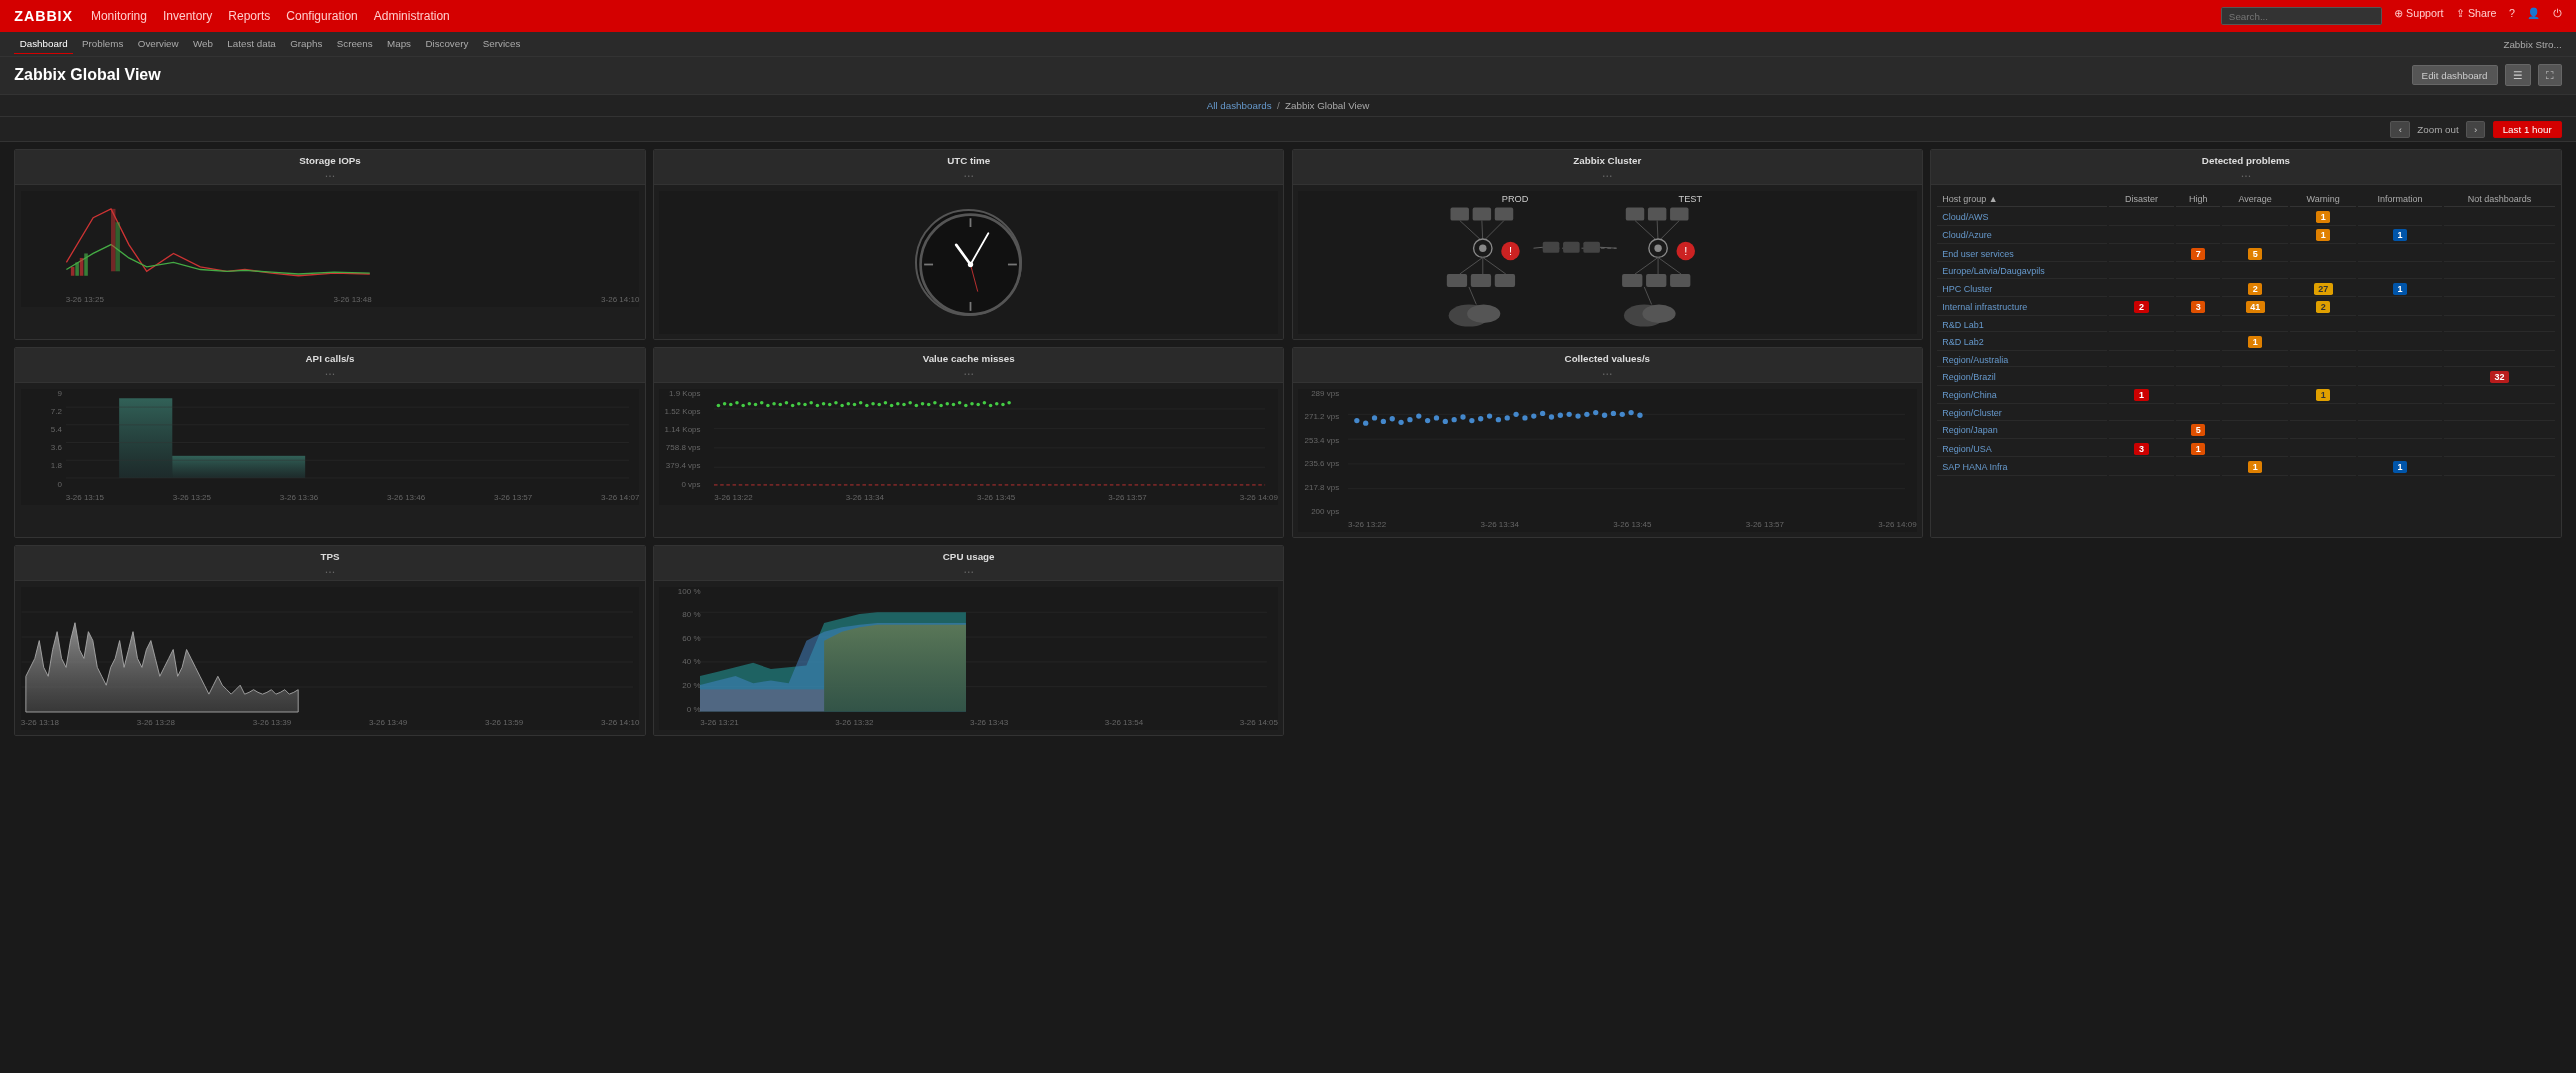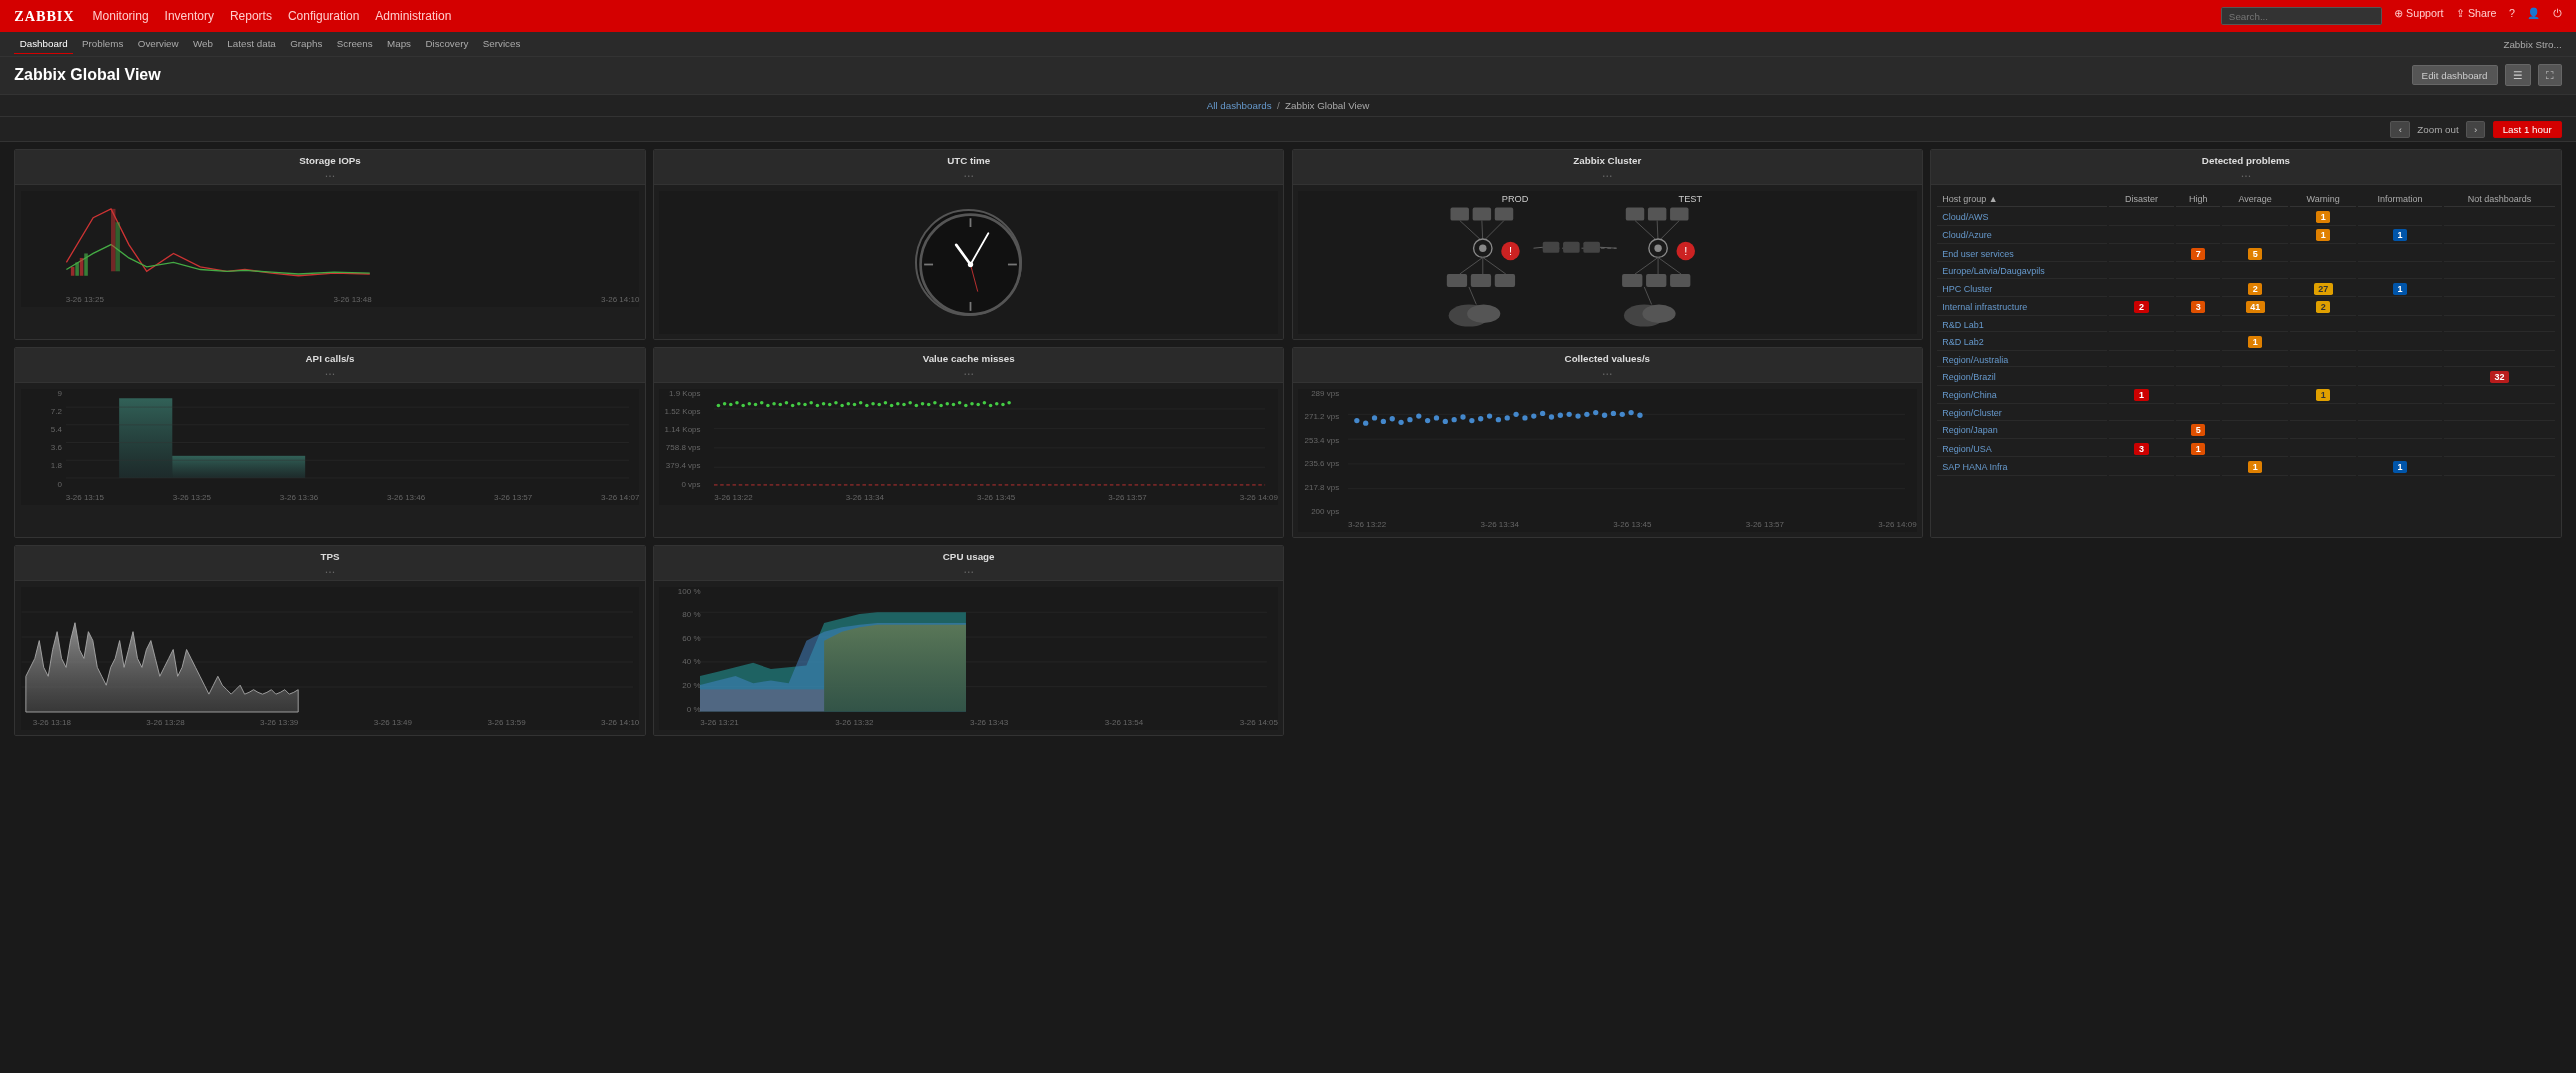--- a/index.html
+++ b/index.html
@@ -19,21 +19,20 @@
       display: flex;
       align-items: center;
       padding: 0 14.3px;
       gap: 18px;
     }
     .logo {
       font-weight: bold;
       font-size: 14.3px;
       color: white;
       letter-spacing: 0.9px;
-      font-family: Liberation Serif, serif;
     }
     .top-nav {
       display: flex;
       gap: 16px;
       align-items: center;
       flex: 1;
     }
     .top-nav a {
       color: #ffcccc;
       text-decoration: none;
@@ -924,21 +923,21 @@
           <line x1="0" y1="112" x2="99%" y2="112" stroke="#333" stroke-width="0.5"></line>
 
           <defs>
             <linearGradient id="tpsGrad" x1="0" y1="0" x2="0" y2="1">
               <stop offset="0%" stop-color="#aaaaaa" stop-opacity="0.8"></stop>
               <stop offset="100%" stop-color="#555555" stop-opacity="0.5"></stop>
             </linearGradient>
           </defs>
           <polygon points="5,140 5,100 15,80 20,60 25,90 30,100 35,70 40,50 45,80 50,90 55,60 60,40 65,70 70,80 75,50 80,60 85,90 90,100 95,110 100,90 105,80 110,60 115,90 120,70 125,50 130,80 135,90 140,70 145,60 150,80 155,100 160,90 165,80 170,70 175,100 180,90 185,70 190,80 195,90 200,100 205,110 210,120 215,110 220,100 225,110 230,115 235,120 240,115 245,110 250,120 255,118 260,115 265,118 270,120 275,118 280,115 285,120 290,118 295,115 300,120 305,118 310,115 310,140" fill="url(#tpsGrad)" stroke="#aaaaaa" stroke-width="1"></polygon>
         </svg>
-        <div class="chart-x-axis" style="position:absolute;bottom:0;left:12px;right:0;display:flex;justify-content:space-between;font-size:8px;color:#666;">
+        <div class="chart-x-axis" style="position:absolute;bottom:0;left:0;right:0;display:flex;justify-content:space-between;font-size:8px;color:#666;">
           <span>3-26 13:18</span>
           <span>3-26 13:28</span>
           <span>3-26 13:39</span>
           <span>3-26 13:49</span>
           <span>3-26 13:59</span>
           <span>3-26 14:10</span>
         </div>
       </div>
     </div>
   </div>

